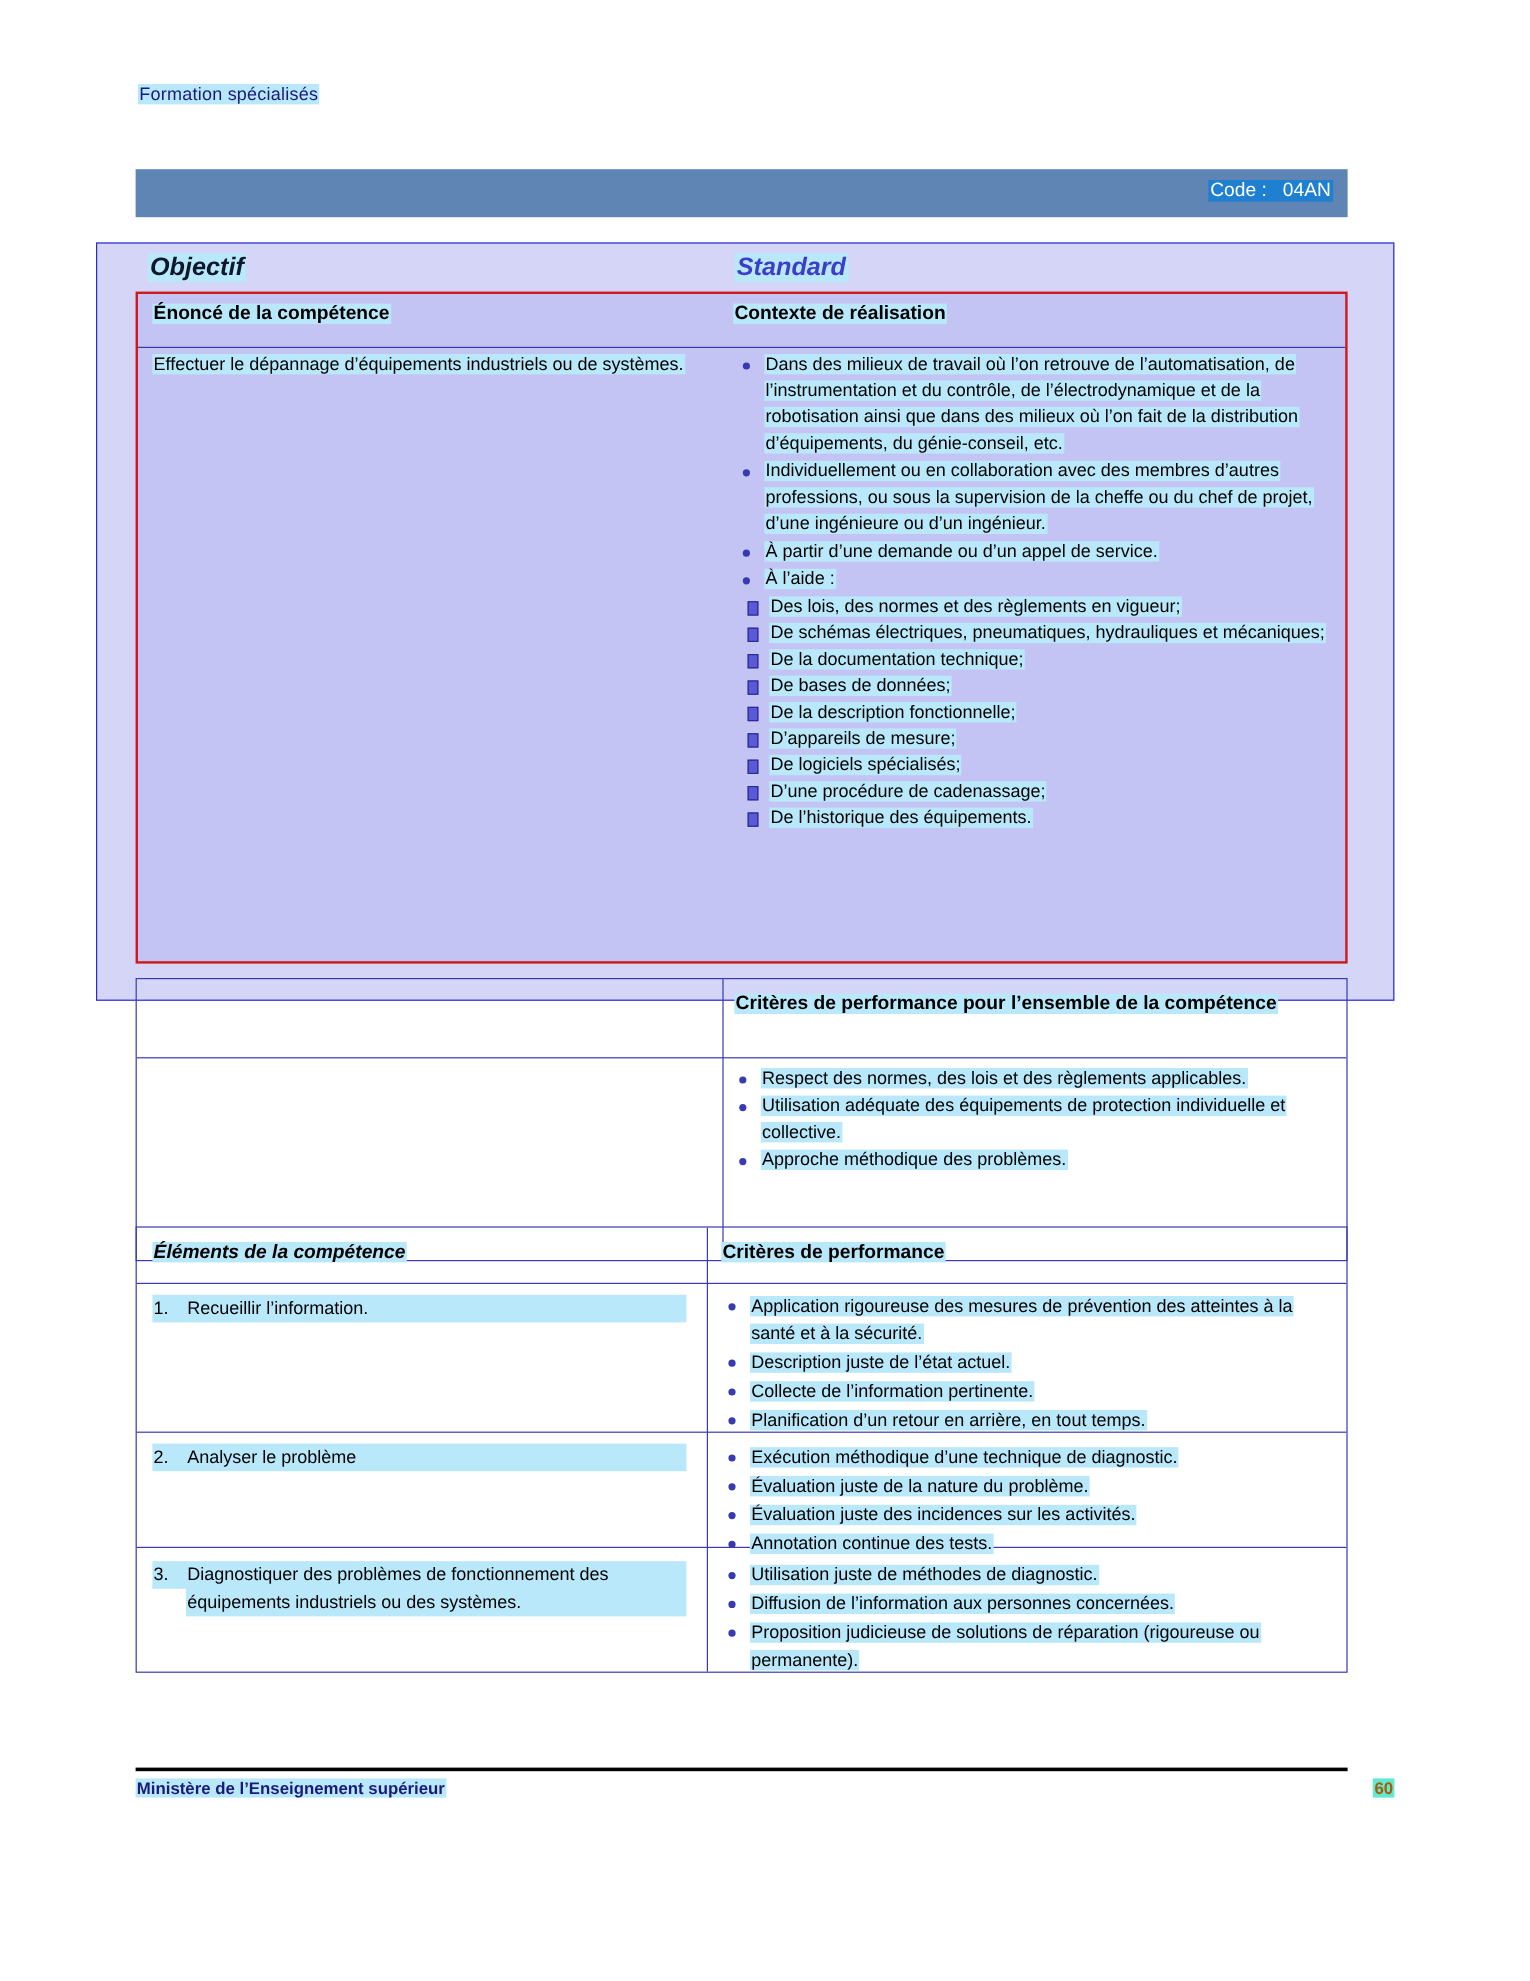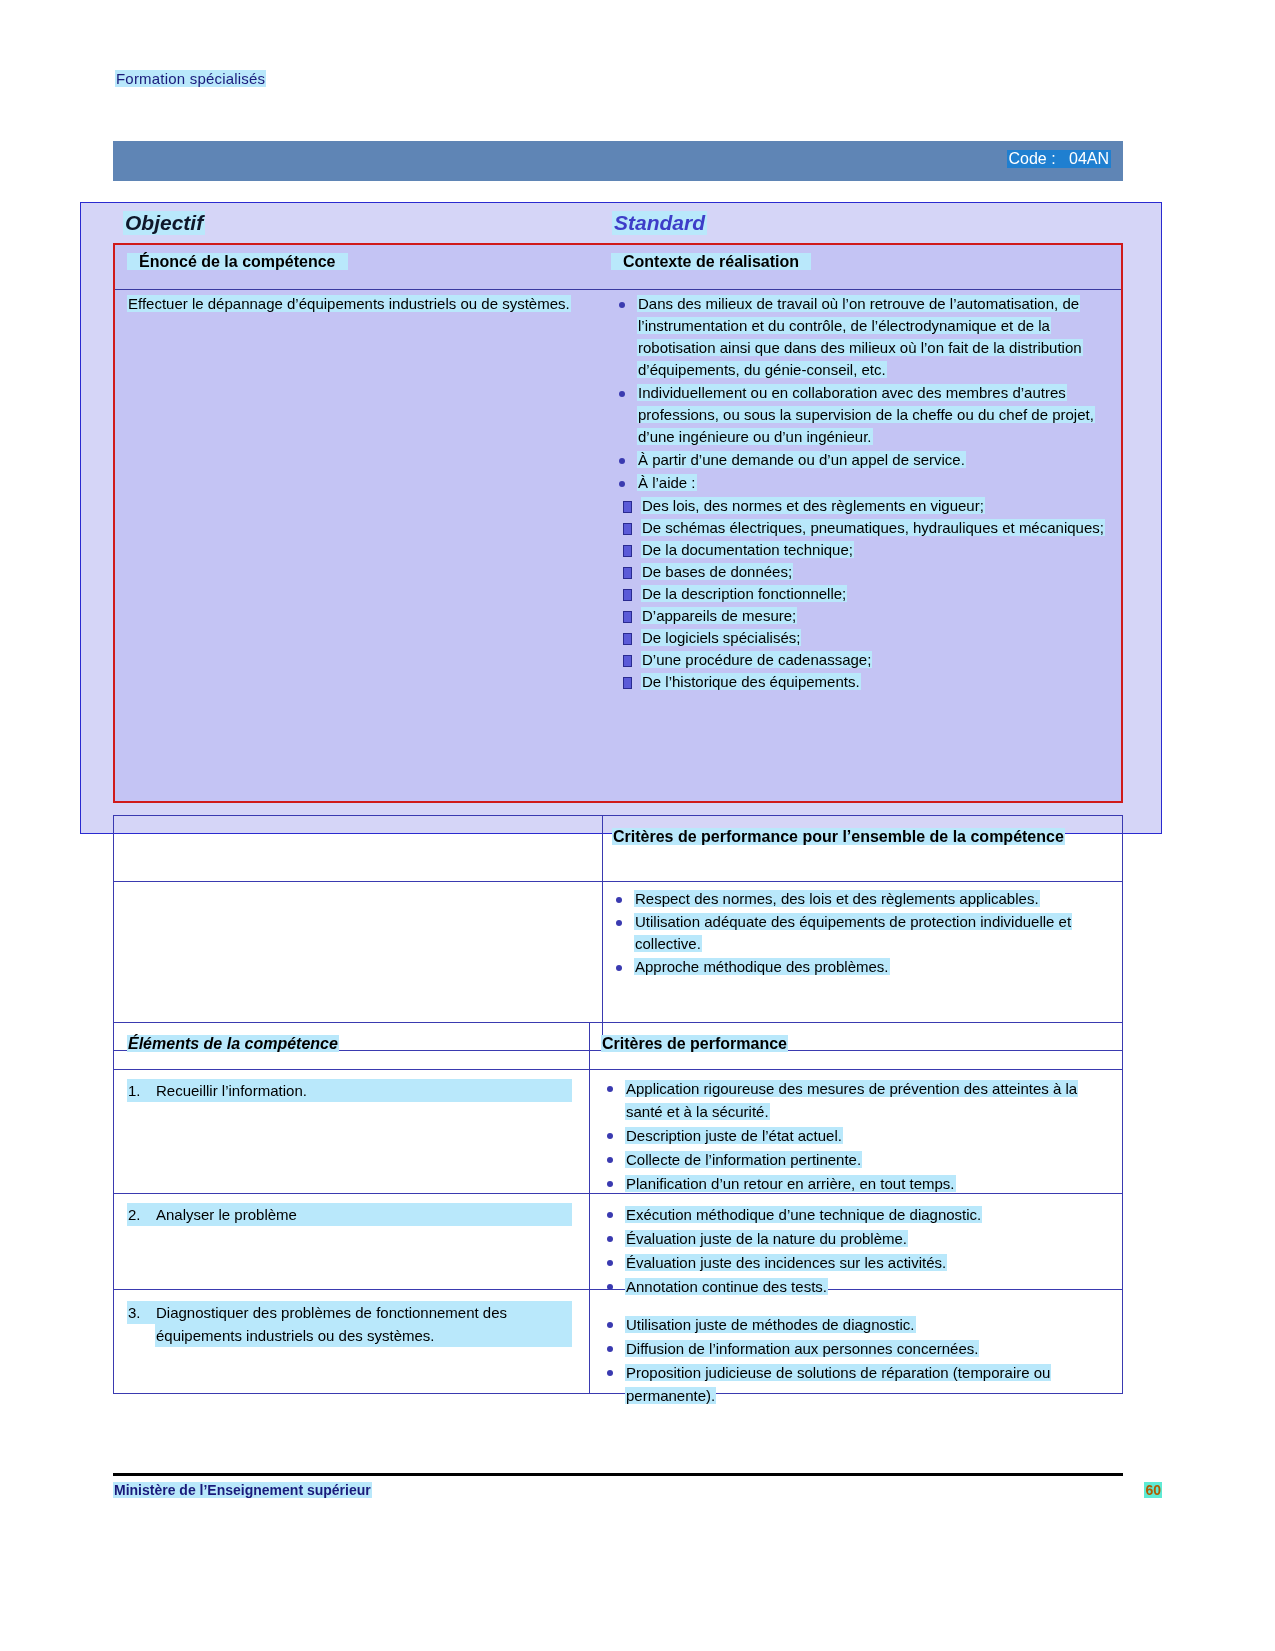--- a/index.html
+++ b/index.html
@@ -110,21 +110,21 @@
     box-sizing: border-box;
     padding: 8px 8px 8px 8px;
     border-left: 0px;
   }
   .hdr-cell {
     font-size: 16px;
     font-weight: bold;
   }
   .hdr-cell span.hl {
     background: #b9e8fb;
-    padding: 0 12px;
+    padding: 0 1px;
   }
   .sep-line {
     position: absolute;
     left: 0;
     width: 100%;
     border-top: 1px solid #3a3aa0;
   }
   .txt {
     font-size: 15px;
     line-height: 21px;
@@ -413,25 +413,25 @@
         <li><span class="hl">Exécution méthodique d’une technique de diagnostic.</span></li>
         <li><span class="hl">Évaluation juste de la nature du problème.</span></li>
         <li><span class="hl">Évaluation juste des incidences sur les activités.</span></li>
         <li><span class="hl">Annotation continue des tests.</span></li>
       </ul>
     </div>
 
     <div class="elem-left" style="top:278px;">
       <span class="num hl">3.</span><span class="etxt hl">Diagnostiquer des problèmes de fonctionnement des équipements industriels ou des systèmes.</span>
     </div>
-    <div class="elem-right" style="top:278px;margin-top:12px;">
+    <div class="elem-right" style="top:278px;">
       <ul class="bul">
         <li><span class="hl">Utilisation juste de méthodes de diagnostic.</span></li>
         <li><span class="hl">Diffusion de l’information aux personnes concernées.</span></li>
-        <li><span class="hl">Proposition judicieuse de solutions de réparation (temporaire ou permanente).</span></li>
+        <li><span class="hl">Proposition judicieuse de solutions de réparation (rigoureuse ou permanente).</span></li>
       </ul>
     </div>
   </div>
 
   <div class="footer-rule"></div>
   <div class="footer-left">Ministère de l’Enseignement supérieur</div>
   <div class="footer-right">60</div>
 
 </div>
 

